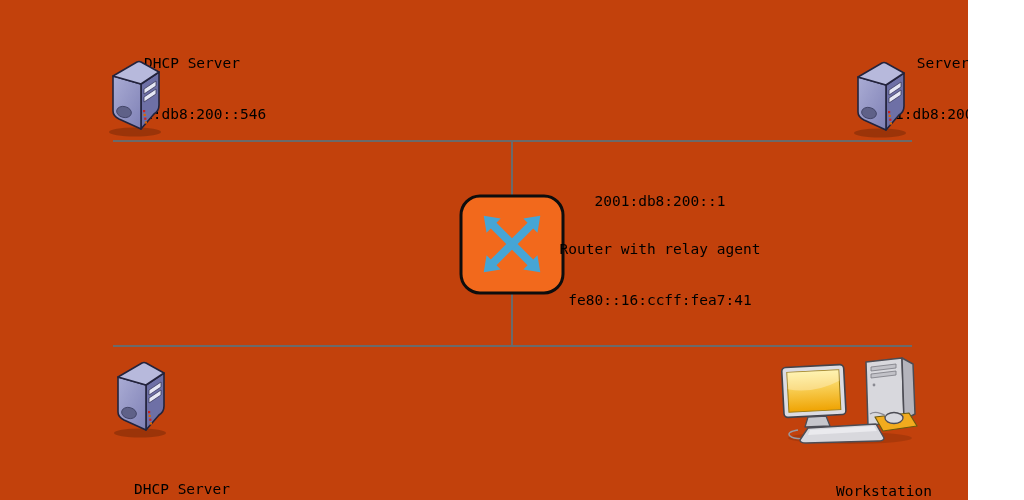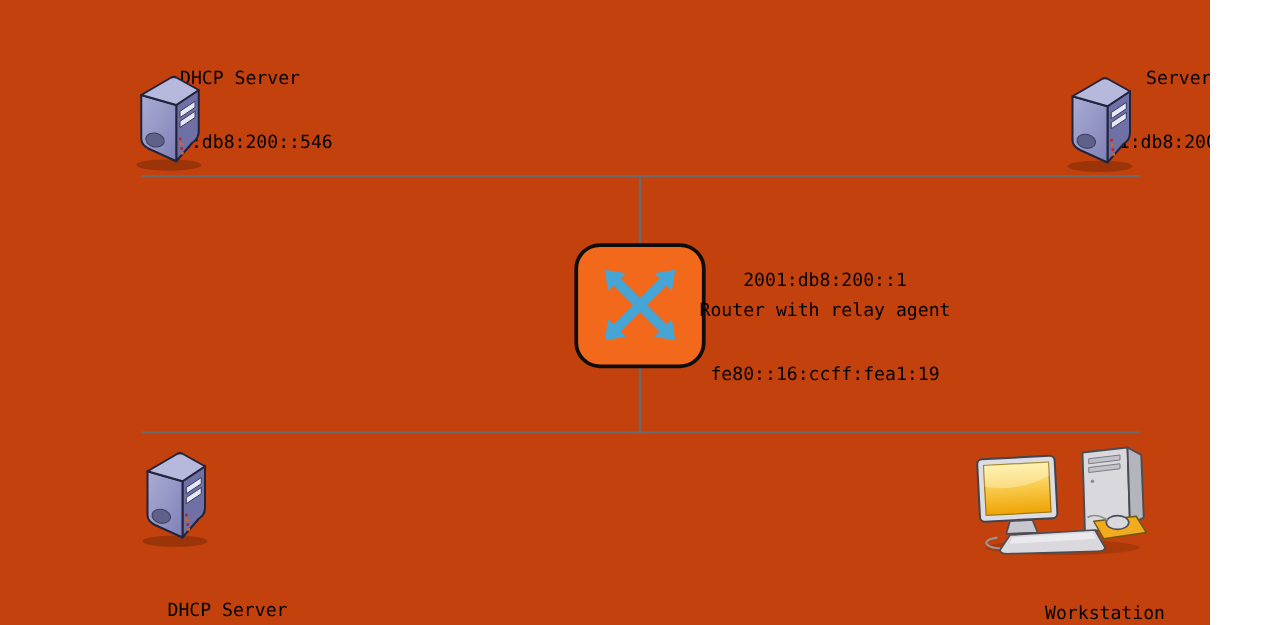--- a/index.html
+++ b/index.html
@@ -94,24 +94,24 @@
     <use href="#sym-server"></use>
   </svg>
 
   <svg class="abs" style="left:458px; top:193px;" width="108" height="103">
     <rect x="3" y="3" width="102" height="97" rx="19" fill="#f2691c" stroke="#0d0d0d" stroke-width="3"></rect>
     <g fill="#46a5d5">
       <path transform="rotate(45 54 51)" d="M28,47 H80 V41 L94,51 L80,61 V55 H28 V61 L14,51 L28,41 Z"></path>
       <path transform="rotate(-45 54 51)" d="M28,47 H80 V41 L94,51 L80,61 V55 H28 V61 L14,51 L28,41 Z"></path>
     </g>
   </svg>
-  <div class="node-text" style="left:520px; top:193px; width:280px;margin-top:24px;">2001:db8:200::1</div>
+  <div class="node-text" style="left:520px; top:193px; width:280px;">2001:db8:200::1</div>
   <div class="node-text" style="left:520px; top:229px; width:280px;margin-top:12px;">Router with relay agent</div>
   <div class="node-text" style="left:520px; top:258px; width:280px;">
-    <div>fe80::16:ccff:fea1:19</div>
+    <div>fe80::16:ccff:fea7:41</div>
   </div>
 
   <svg class="abs" style="left:106px; top:356px;" width="68" height="82">
     <use href="#sym-server"></use>
   </svg>
   <div class="node-text" style="left:42px; top:447px; width:280px;">
     <div>DHCP Server</div>
     
     
   </div>

